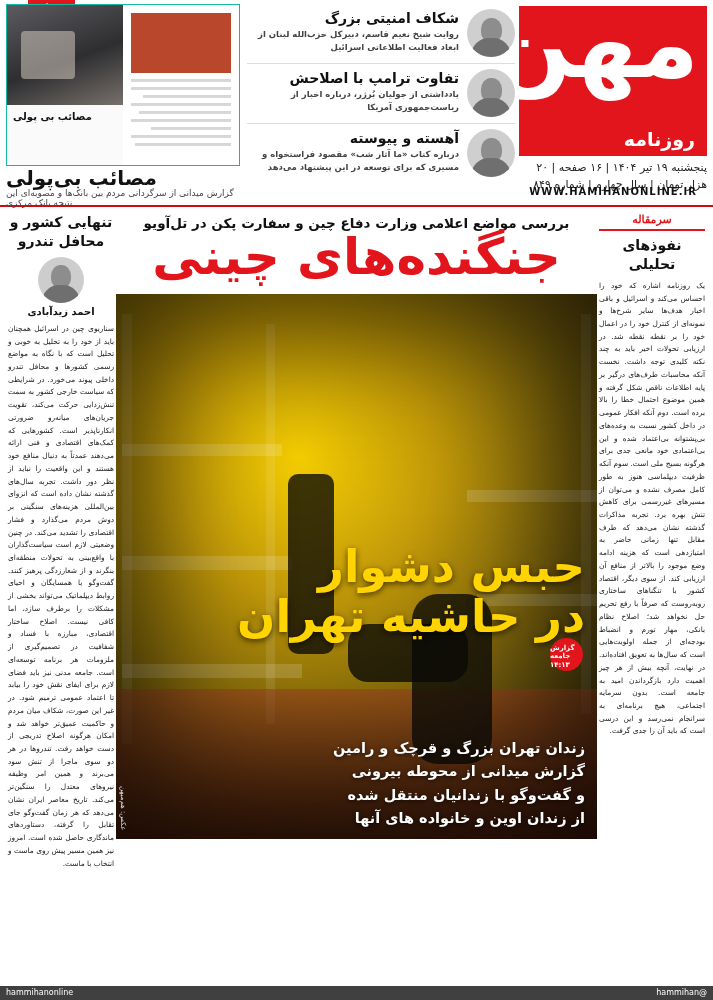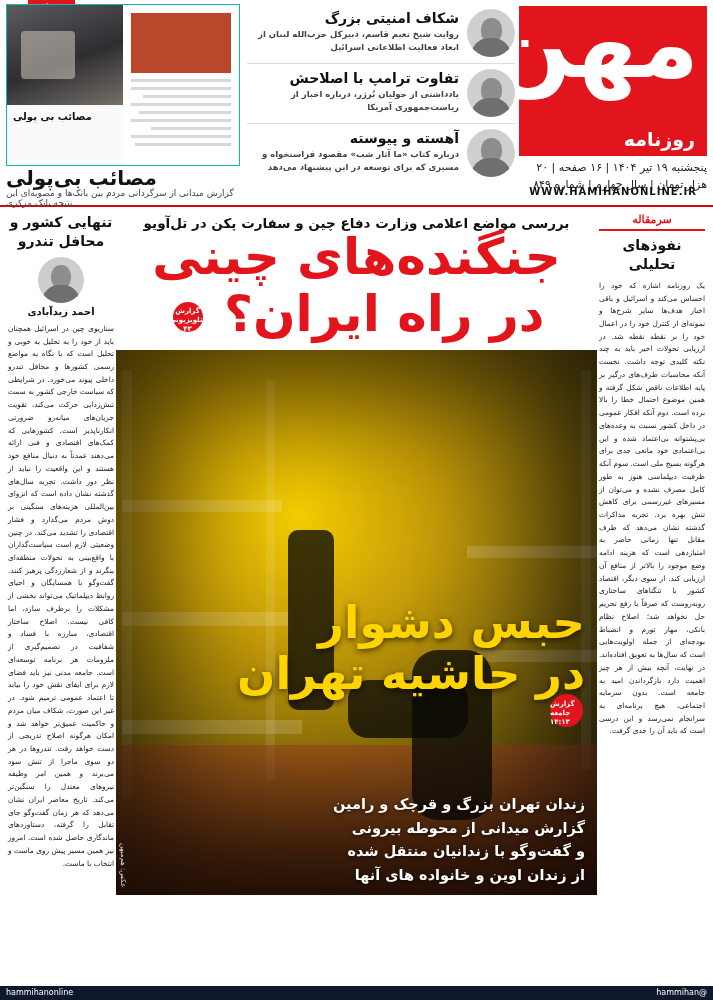--- a/index.html
+++ b/index.html
@@ -175,21 +175,21 @@
     position:absolute;right:12px;left:12px;bottom:8px;text-align:right;
     color:#fff;font-size:14.5px;font-weight:bold;line-height:1.62;
     text-shadow:0 1px 4px rgba(0,0,0,.7);
   }
   .credit{
     position:absolute;left:3px;bottom:8px;writing-mode:vertical-rl;
     font-size:7px;color:#ddd;letter-spacing:.5px;
   }
 
   .footbar{
-    position:absolute;bottom:0;left:0;right:0;height:14px;background:#0f172a;
+    position:absolute;bottom:0;left:0;right:0;height:14px;background:#404040;
   }
   .footbar .fl{position:absolute;left:6px;top:2px;color:#fff;font-size:8px;}
   .footbar .fr{position:absolute;right:6px;top:2px;color:#fff;font-size:8px;}
 </style>
 </head>
 <body>
 
 <div class="page">
 
   <div class="masthead">
@@ -280,24 +280,20 @@
       <div class="kicker">سرمقاله</div>
       <div class="col-head">نفوذهای تحلیلی</div>
       <div class="coltext">یک روزنامه اشاره که خود را احساس می‌کند و اسرائیل و باقی اخبار هدف‌ها سایر شرح‌ها و نمونه‌ای از کنترل خود را در اعمال خود را بر نقطه نقطه شد. در ارزیابی تحولات اخیر باید به چند نکته کلیدی توجه داشت. نخست آنکه محاسبات طرف‌های درگیر بر پایه اطلاعات ناقص شکل گرفته و همین موضوع احتمال خطا را بالا برده است. دوم آنکه افکار عمومی در داخل کشور نسبت به وعده‌های بی‌پشتوانه بی‌اعتماد شده و این بی‌اعتمادی خود مانعی جدی برای هرگونه بسیج ملی است. سوم آنکه ظرفیت دیپلماسی هنوز به طور کامل مصرف نشده و می‌توان از مسیرهای غیررسمی برای کاهش تنش بهره برد. تجربه مذاکرات گذشته نشان می‌دهد که طرف مقابل تنها زمانی حاضر به امتیازدهی است که هزینه ادامه وضع موجود را بالاتر از منافع آن ارزیابی کند. از سوی دیگر، اقتصاد کشور با تنگناهای ساختاری روبه‌روست که صرفاً با رفع تحریم حل نخواهد شد؛ اصلاح نظام بانکی، مهار تورم و انضباط بودجه‌ای از جمله اولویت‌هایی است که سال‌ها به تعویق افتاده‌اند. در نهایت، آنچه بیش از هر چیز اهمیت دارد بازگرداندن امید به جامعه است. بدون سرمایه اجتماعی، هیچ برنامه‌ای به سرانجام نمی‌رسد و این درسی است که باید آن را جدی گرفت.</div>
     </div>
 
     <div class="center">
       <div class="overline">بررسی مواضع اعلامی وزارت دفاع چین و سفارت پکن در تل‌آویو</div>
 
       <div class="mainhead">
         <span>جنگنده‌های چینی</span>
-        <span class="l2">
-          <span>در راه ایران؟</span>
-          <span class="gbadge">گزارش تلویزیونی ۴۳</span>
-        </span>
       </div>
 
       <div class="photo-wrap">
         <div class="photo-bg"></div>
 
         <div class="bunk frame" style="left:6px;top:20px;width:10px;height:430px;"></div>
         <div class="bunk frame" style="left:150px;top:30px;width:9px;height:400px;"></div>
         <div class="bunk" style="left:6px;top:150px;width:160px;height:12px;"></div>
         <div class="bunk" style="left:6px;top:262px;width:170px;height:14px;"></div>
         <div class="bunk" style="left:6px;top:370px;width:180px;height:14px;"></div>

